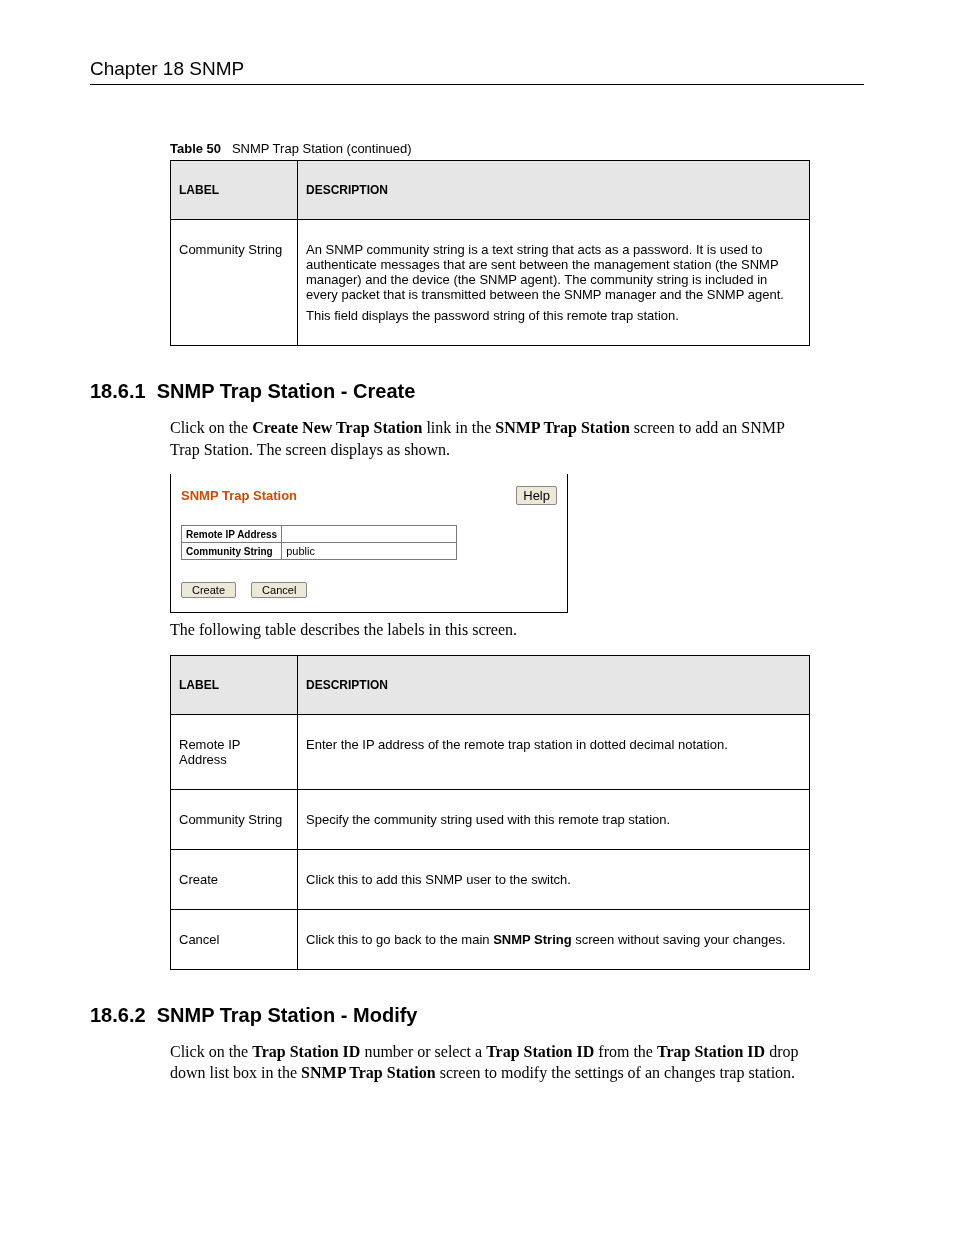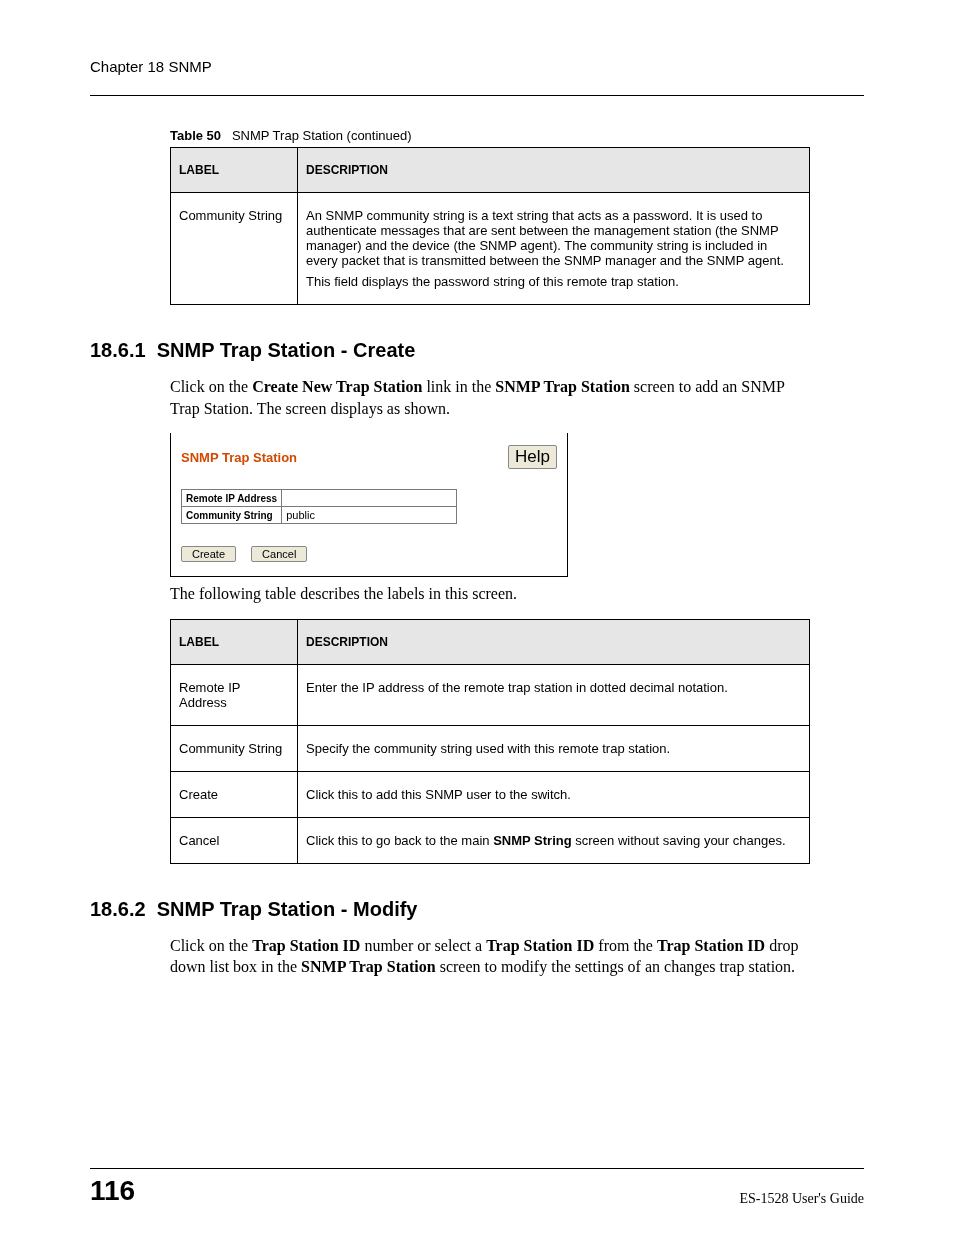--- a/index.html
+++ b/index.html
@@ -7,40 +7,40 @@
     font-size: 15px;
     color: #000;
     background: #fff;
     margin: 0;
     padding: 58px 90px 50px 90px;
     width: 954px;
     box-sizing: border-box;
   }
   .page-header {
     font-family: Arial, Helvetica, sans-serif;
-    font-size: 15px;
+    font-size: 19px;
     border-bottom: 1px solid #000;
-    padding-bottom: 20px;
-    margin-bottom: 32px;
+    padding-bottom: 4px;
+    margin-bottom: 56px;
   }
   .table-caption {
     font-family: Arial, Helvetica, sans-serif;
     font-size: 13px;
     margin: 0 0 4px 0;
   }
   .table-caption b { font-weight: bold; }
   table.doc-table {
     border-collapse: collapse;
     width: 640px;
     font-family: Arial, Helvetica, sans-serif;
     font-size: 13px;
   }
   table.doc-table th, table.doc-table td {
     border: 1px solid #000;
-    padding: 15px 8px;
+    padding: 22px 8px;
     text-align: left;
     vertical-align: top;
   }
   table.doc-table th {
     background: #e6e6e6;
     font-weight: bold;
     font-size: 12px;
   }
   .indent-block { margin-left: 80px; }
   h2.section {
@@ -81,21 +81,21 @@
     align-items: center;
     margin-bottom: 20px;
   }
   .screenshot .title {
     color: #d04a00;
     font-weight: bold;
     font-size: 13px;
   }
   .screenshot .help-btn {
     font-family: Tahoma, Arial, sans-serif;
-    font-size: 17px;
+    font-size: 13px;
     padding: 1px 6px;
     background: #ece9d8;
     border: 1px solid #888;
     border-radius: 2px;
   }
   .screenshot table.form {
     border-collapse: collapse;
     margin-bottom: 22px;
   }
   .screenshot table.form td {

